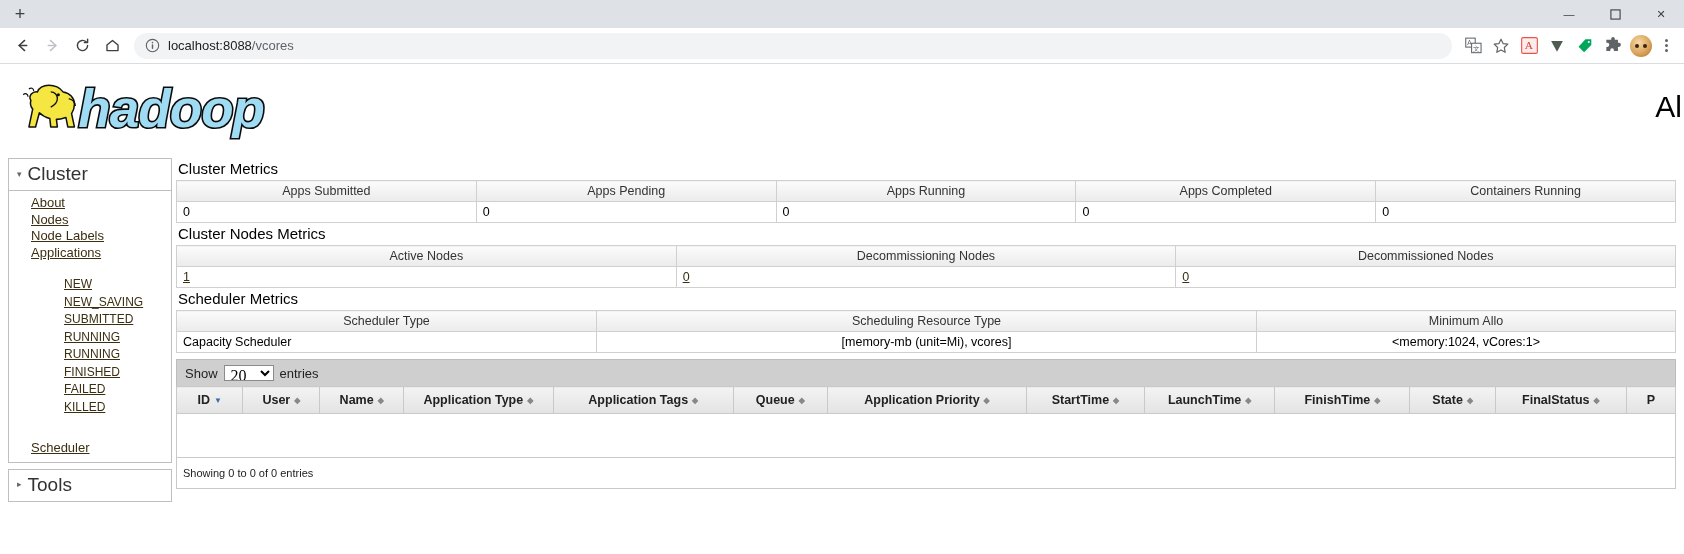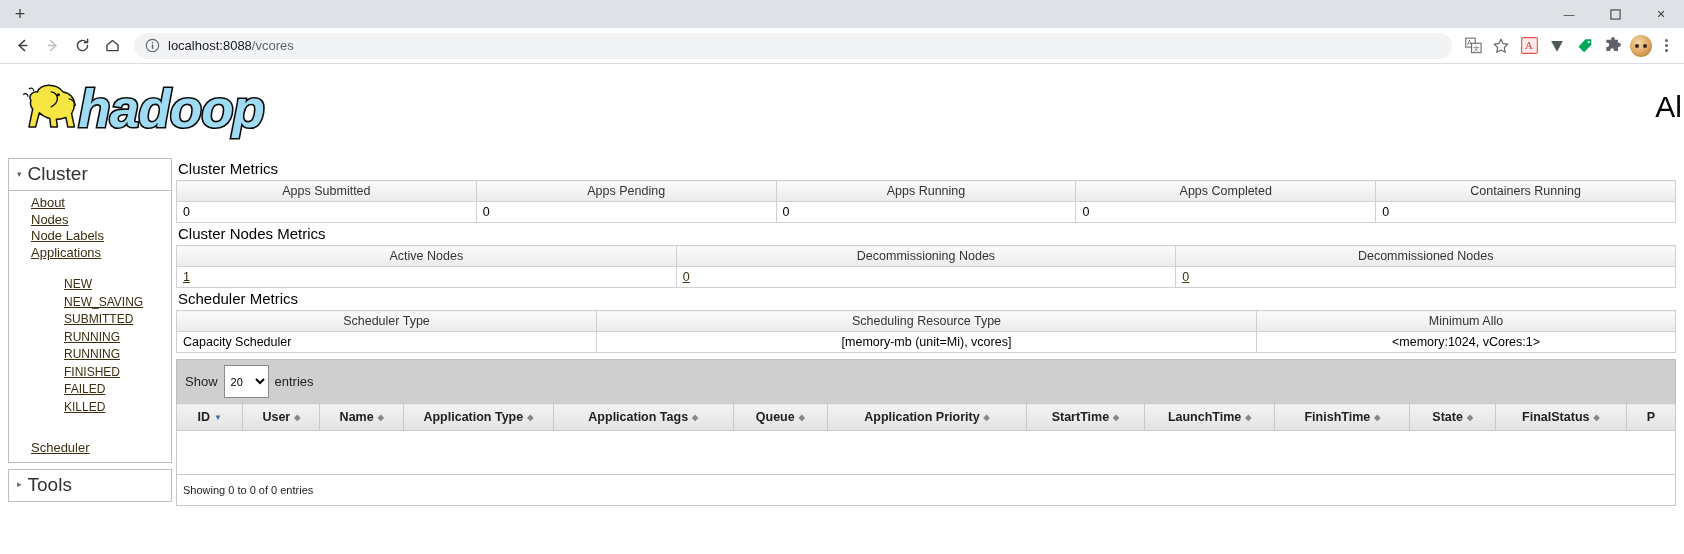--- a/index.html
+++ b/index.html
@@ -160,22 +160,22 @@
   table.metrics td a { color: #3b2f12; text-decoration: underline; }
 
   
   .apps-panel { width: 1500px; margin-top: 6px; }
   .apps-toolbar {
     background: #cfcfcf; border: 1px solid #bdbdbd; border-bottom: none;
     padding: 5px 8px; font-size: 13px; color: #222;
     display: flex; align-items: center; gap: 6px;
   }
   .apps-toolbar select {
-    font-size: 11px; font-family: Liberation Sans, sans-serif;
-    padding: 0 2px; height: 33px; border: 1px solid #8b8b8b; background: #fff;
+    font-size: 16px; font-family: Liberation Serif, serif;
+    padding: 0 2px; height: 16px; border: 1px solid #8b8b8b; background: #fff;
   }
   table.apps { border-collapse: collapse; width: 100%; table-layout: fixed; }
   table.apps th {
     background: linear-gradient(to bottom, #f3f3f3 0%, #e3e3e3 100%);
     border: 1px solid #c9c9c9;
     font-size: 12.5px; font-weight: bold; color: #222;
     padding: 6px 4px; text-align: center; white-space: nowrap;
     position: relative;
   }
   th .sort-mark {

